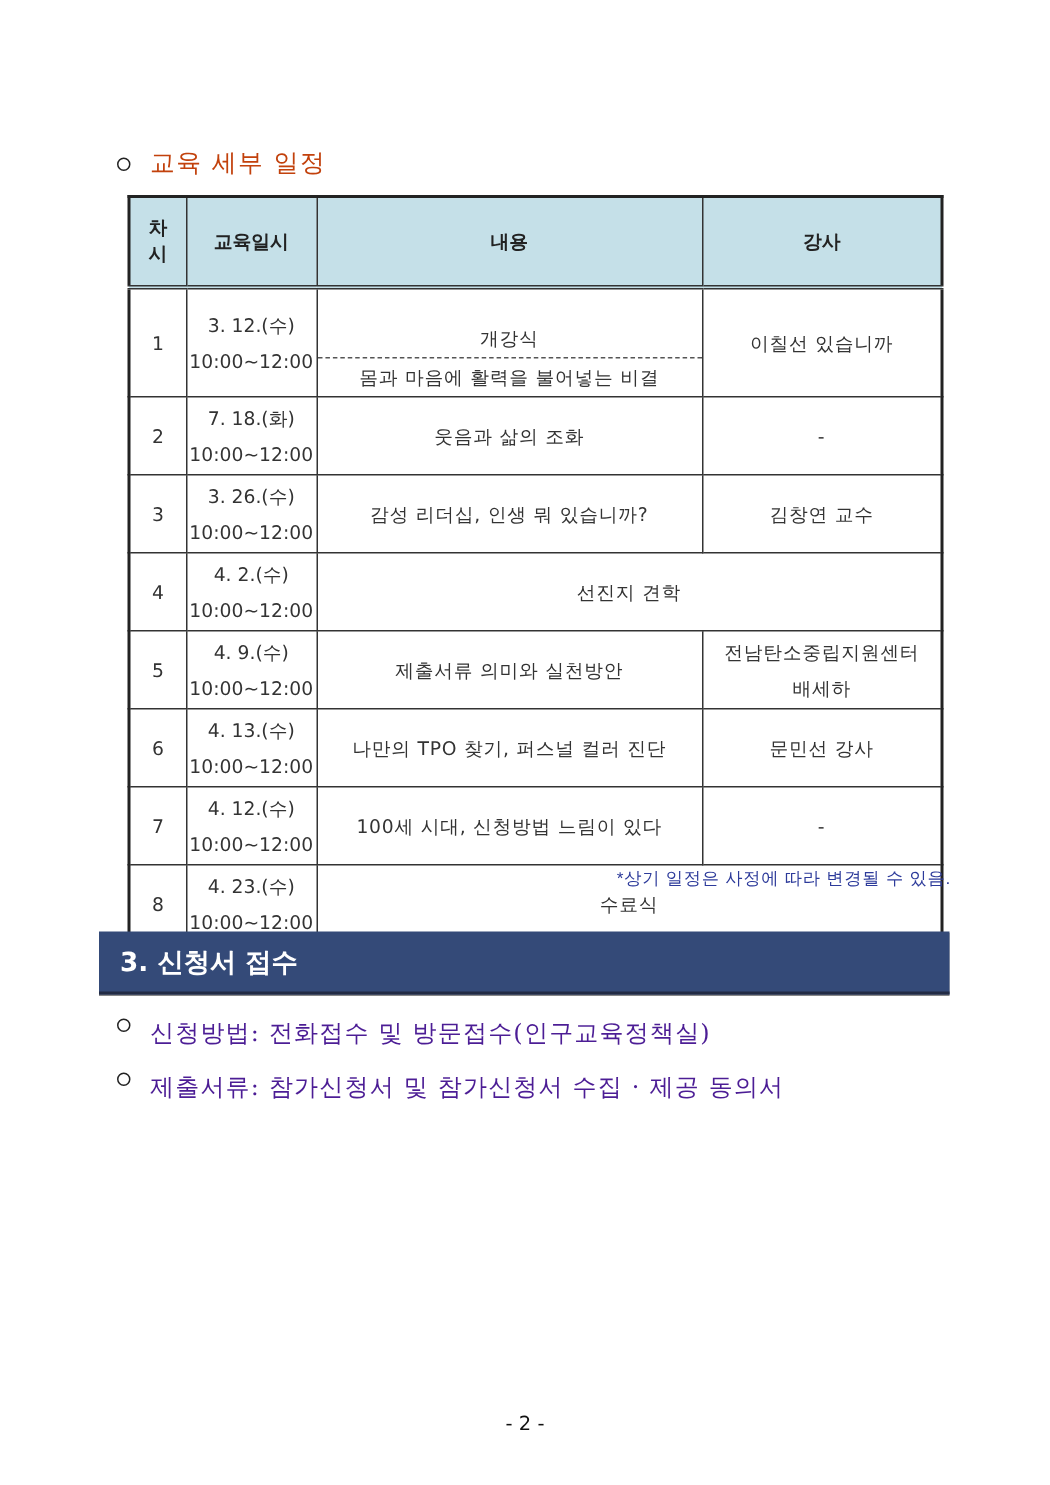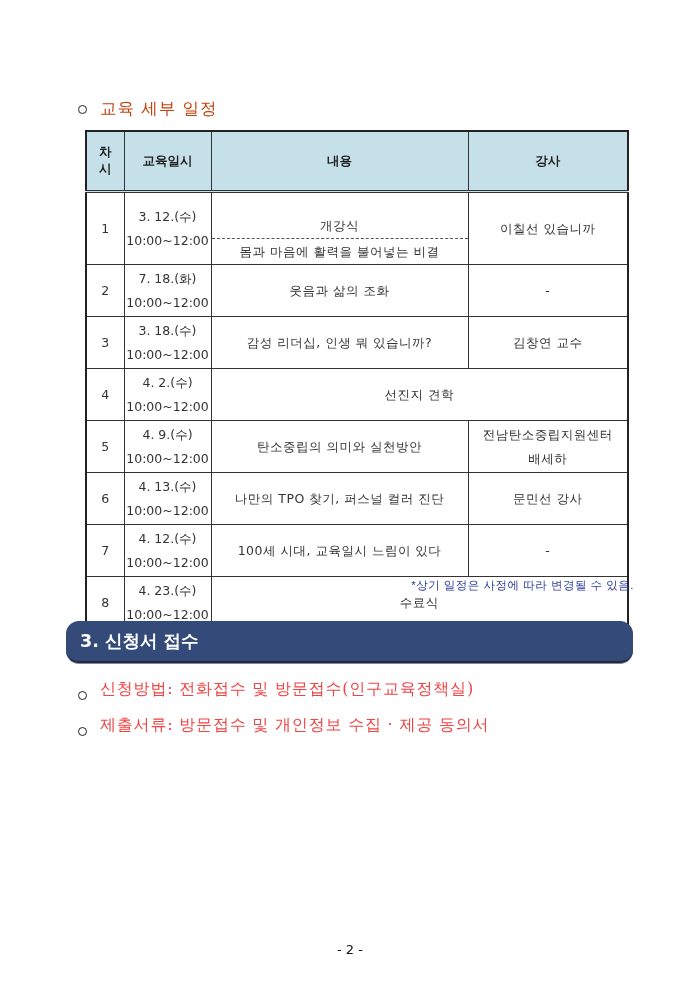--- a/index.html
+++ b/index.html
@@ -45,31 +45,31 @@
     td.content { letter-spacing: 0.5px; }
     .note {
       position: absolute; right: 66px; top: 578px;
       font-family: Liberation Sans, sans-serif;
       font-size: 11.5px; color: #2c3a9a; letter-spacing: 0.5px;
     }
     .section-bar {
       position: absolute; left: 66px; top: 621px; width: 567px; height: 40px;
       background: #344a78; border-bottom: 2px solid #222b44;
       box-shadow: 0 1px 0 #888;
-      display: flex; align-items: center; border-radius: 13px;
+      display: flex; align-items: center;
     }
     .section-bar span {
       color: #ffffff; font-weight: bold; font-size: 17.5px; margin-left: 14px;
       font-family: "DejaVu Sans", "Liberation Sans", sans-serif;
     }
     .item {
       position: absolute; left: 78px;
       font-family: "DejaVu Serif", "Liberation Serif", serif;
-      font-size: 16px; color: #ef4444; letter-spacing: 0.8px;
-      display: flex; align-items: flex-end;
+      font-size: 16px; color: #4c1d95; letter-spacing: 0.8px;
+      display: flex; align-items: flex-start;
     }
     .item1 { top: 679px; }
     .item2 { top: 715px; }
     .page-num {
       position: absolute; left: 0; width: 700px; top: 942px; text-align: center;
       font-size: 13px; color: #111;
     }
   </style>
 </head>
 <body>
@@ -112,62 +112,62 @@
       <td class="date">
         <span>7. 18.(화)</span>
         <span>10:00~12:00</span>
       </td>
       <td class="content">웃음과 삶의 조화</td>
       <td class="content">-</td>
     </tr>
     <tr>
       <td>3</td>
       <td class="date">
-        <span>3. 18.(수)</span>
+        <span>3. 26.(수)</span>
         <span>10:00~12:00</span>
       </td>
       <td class="content">감성 리더십, 인생 뭐 있습니까?</td>
       <td class="content">김창연 교수</td>
     </tr>
     <tr>
       <td>4</td>
       <td class="date">
         <span>4. 2.(수)</span>
         <span>10:00~12:00</span>
       </td>
       <td colspan="2" class="content">선진지 견학</td>
     </tr>
     <tr>
       <td>5</td>
       <td class="date">
         <span>4. 9.(수)</span>
         <span>10:00~12:00</span>
       </td>
-      <td class="content">탄소중립의 의미와 실천방안</td>
+      <td class="content">제출서류 의미와 실천방안</td>
       <td class="date content">
         <span>전남탄소중립지원센터</span>
         <span>배세하</span>
       </td>
     </tr>
     <tr>
       <td>6</td>
       <td class="date">
         <span>4. 13.(수)</span>
         <span>10:00~12:00</span>
       </td>
       <td class="content">나만의 TPO 찾기, 퍼스널 컬러 진단</td>
       <td class="content">문민선 강사</td>
     </tr>
     <tr>
       <td>7</td>
       <td class="date">
         <span>4. 12.(수)</span>
         <span>10:00~12:00</span>
       </td>
-      <td class="content">100세 시대, 교육일시 느림이 있다</td>
+      <td class="content">100세 시대, 신청방법 느림이 있다</td>
       <td class="content">-</td>
     </tr>
     <tr>
       <td>8</td>
       <td class="date">
         <span>4. 23.(수)</span>
         <span>10:00~12:00</span>
       </td>
       <td colspan="2" class="content">수료식</td>
     </tr>
@@ -179,16 +179,16 @@
 <div class="section-bar">
   <span>3. 신청서 접수</span>
 </div>
 
 <div class="item item1">
   <span class="circle"></span>
   <span>신청방법: 전화접수 및 방문접수(인구교육정책실)</span>
 </div>
 <div class="item item2">
   <span class="circle"></span>
-  <span>제출서류: 방문접수 및 개인정보 수집 · 제공 동의서</span>
+  <span>제출서류: 참가신청서 및 참가신청서 수집 · 제공 동의서</span>
 </div>
 
 <div class="page-num">- 2 -</div>
 
 </body></html>

